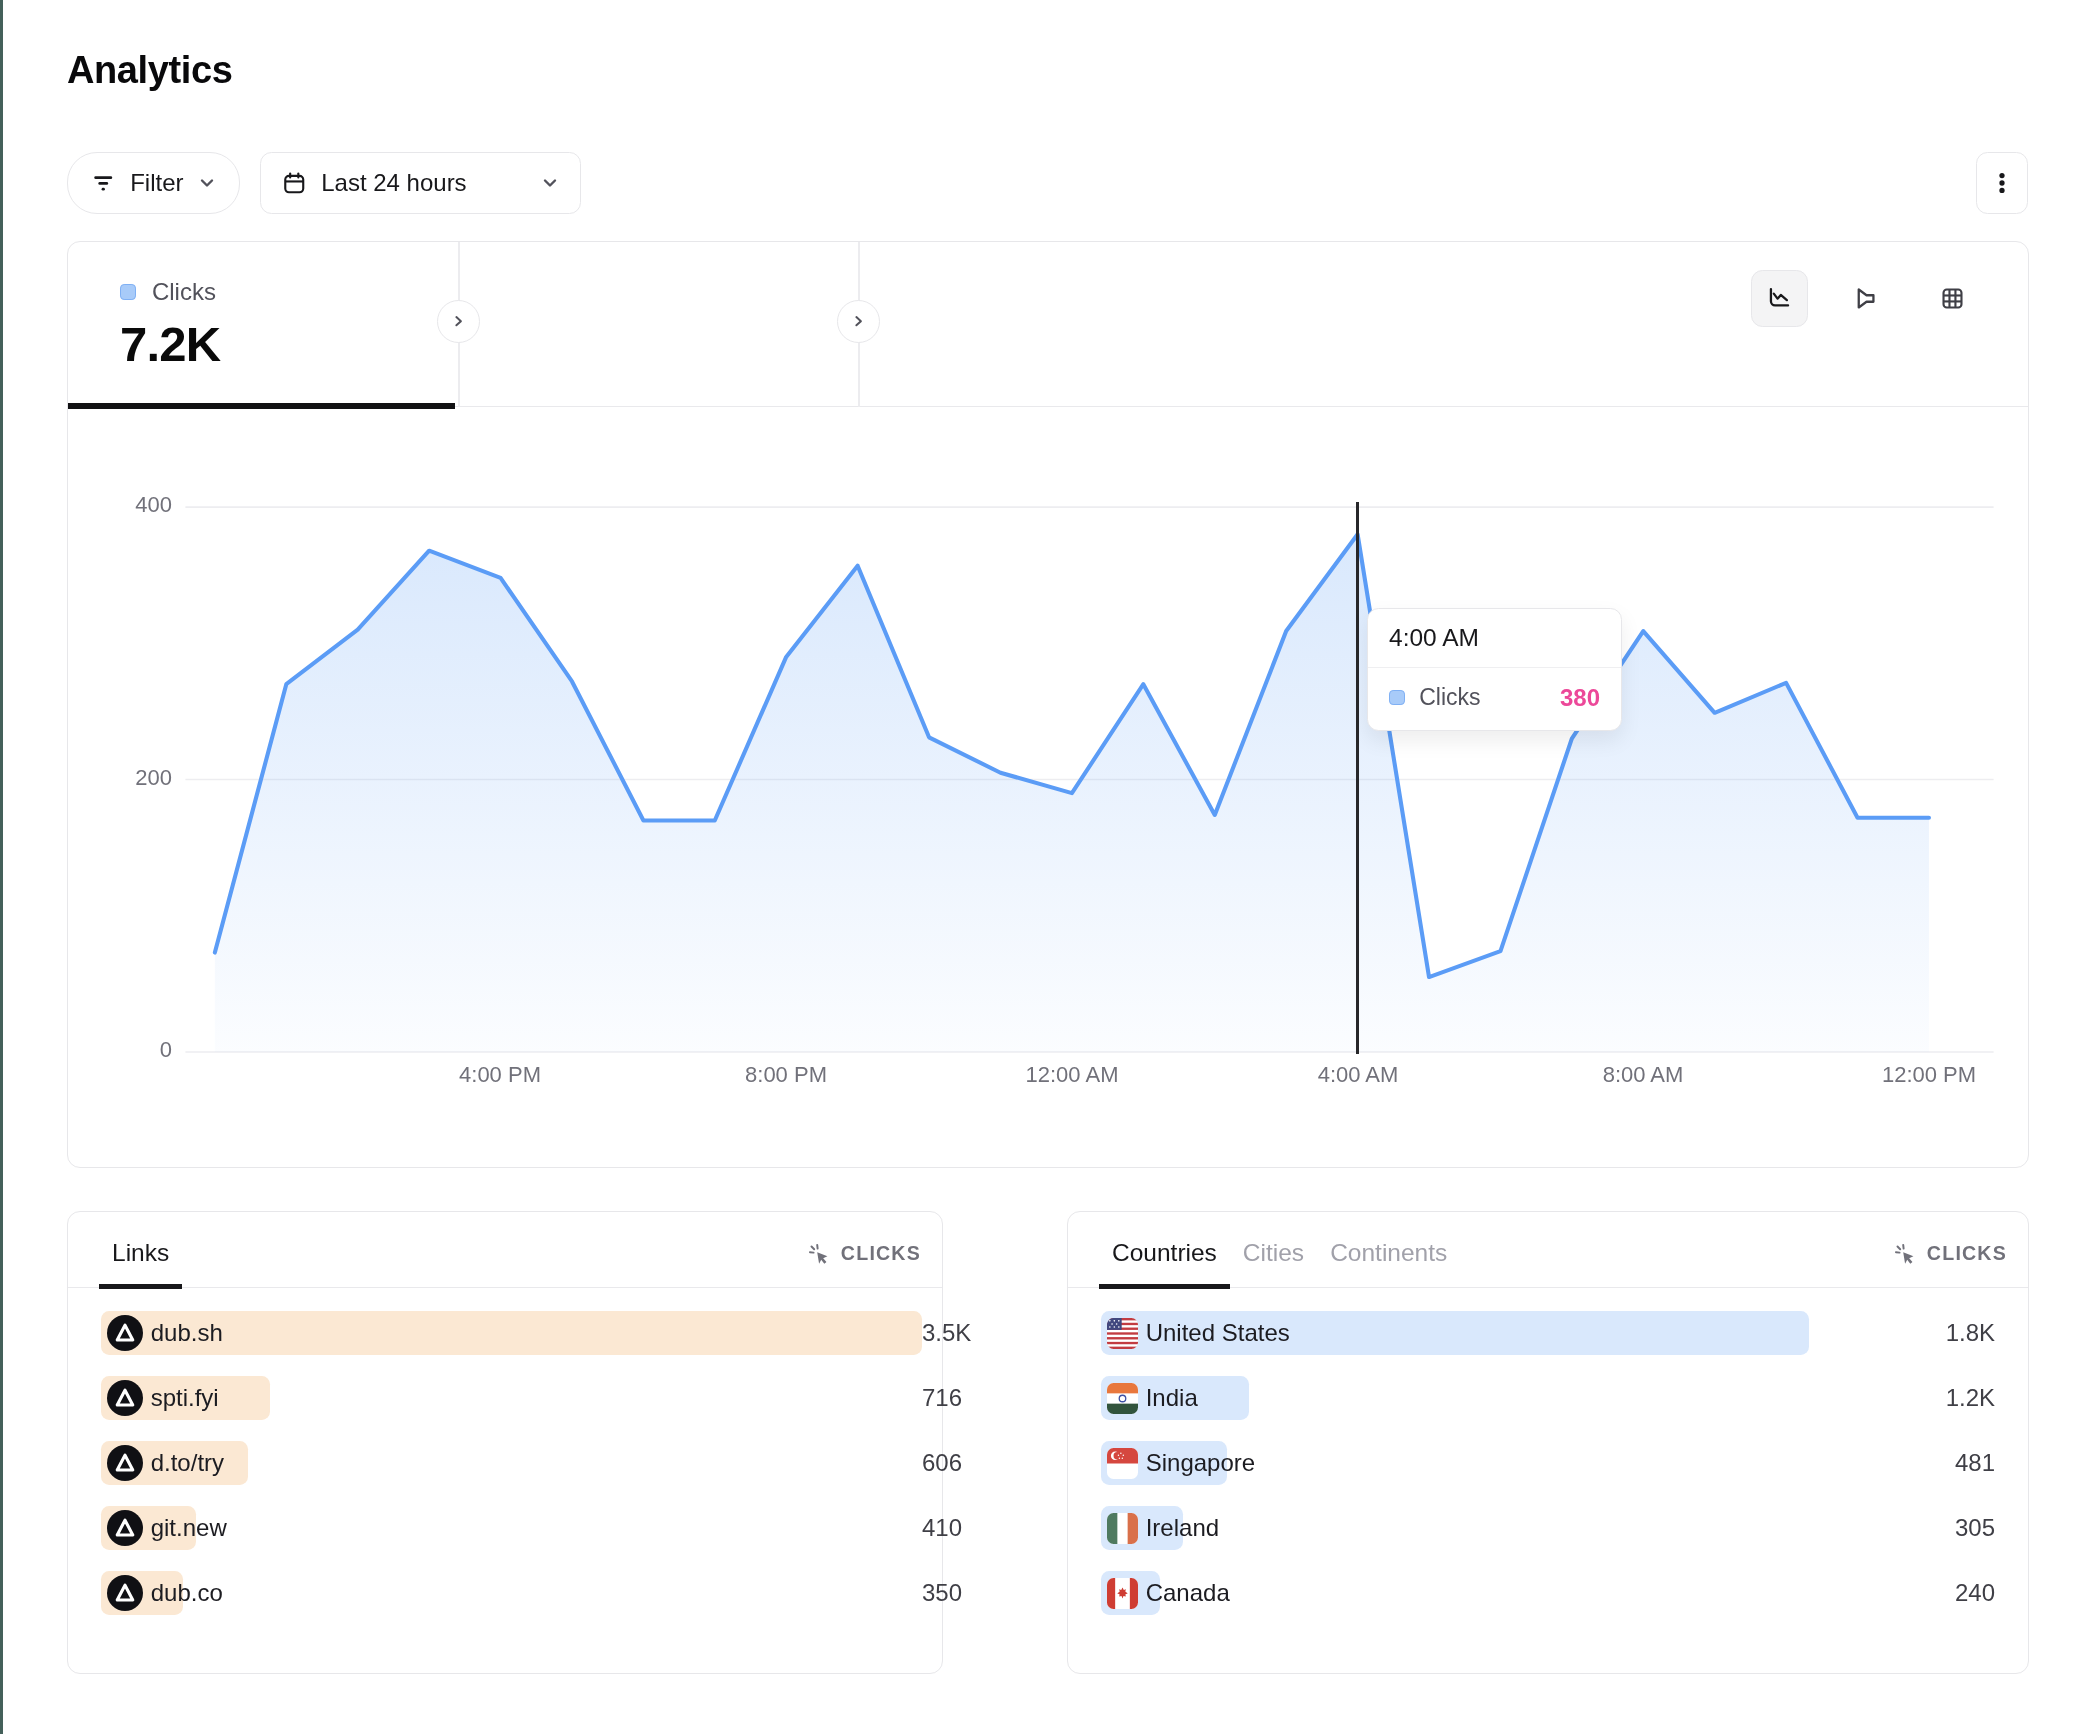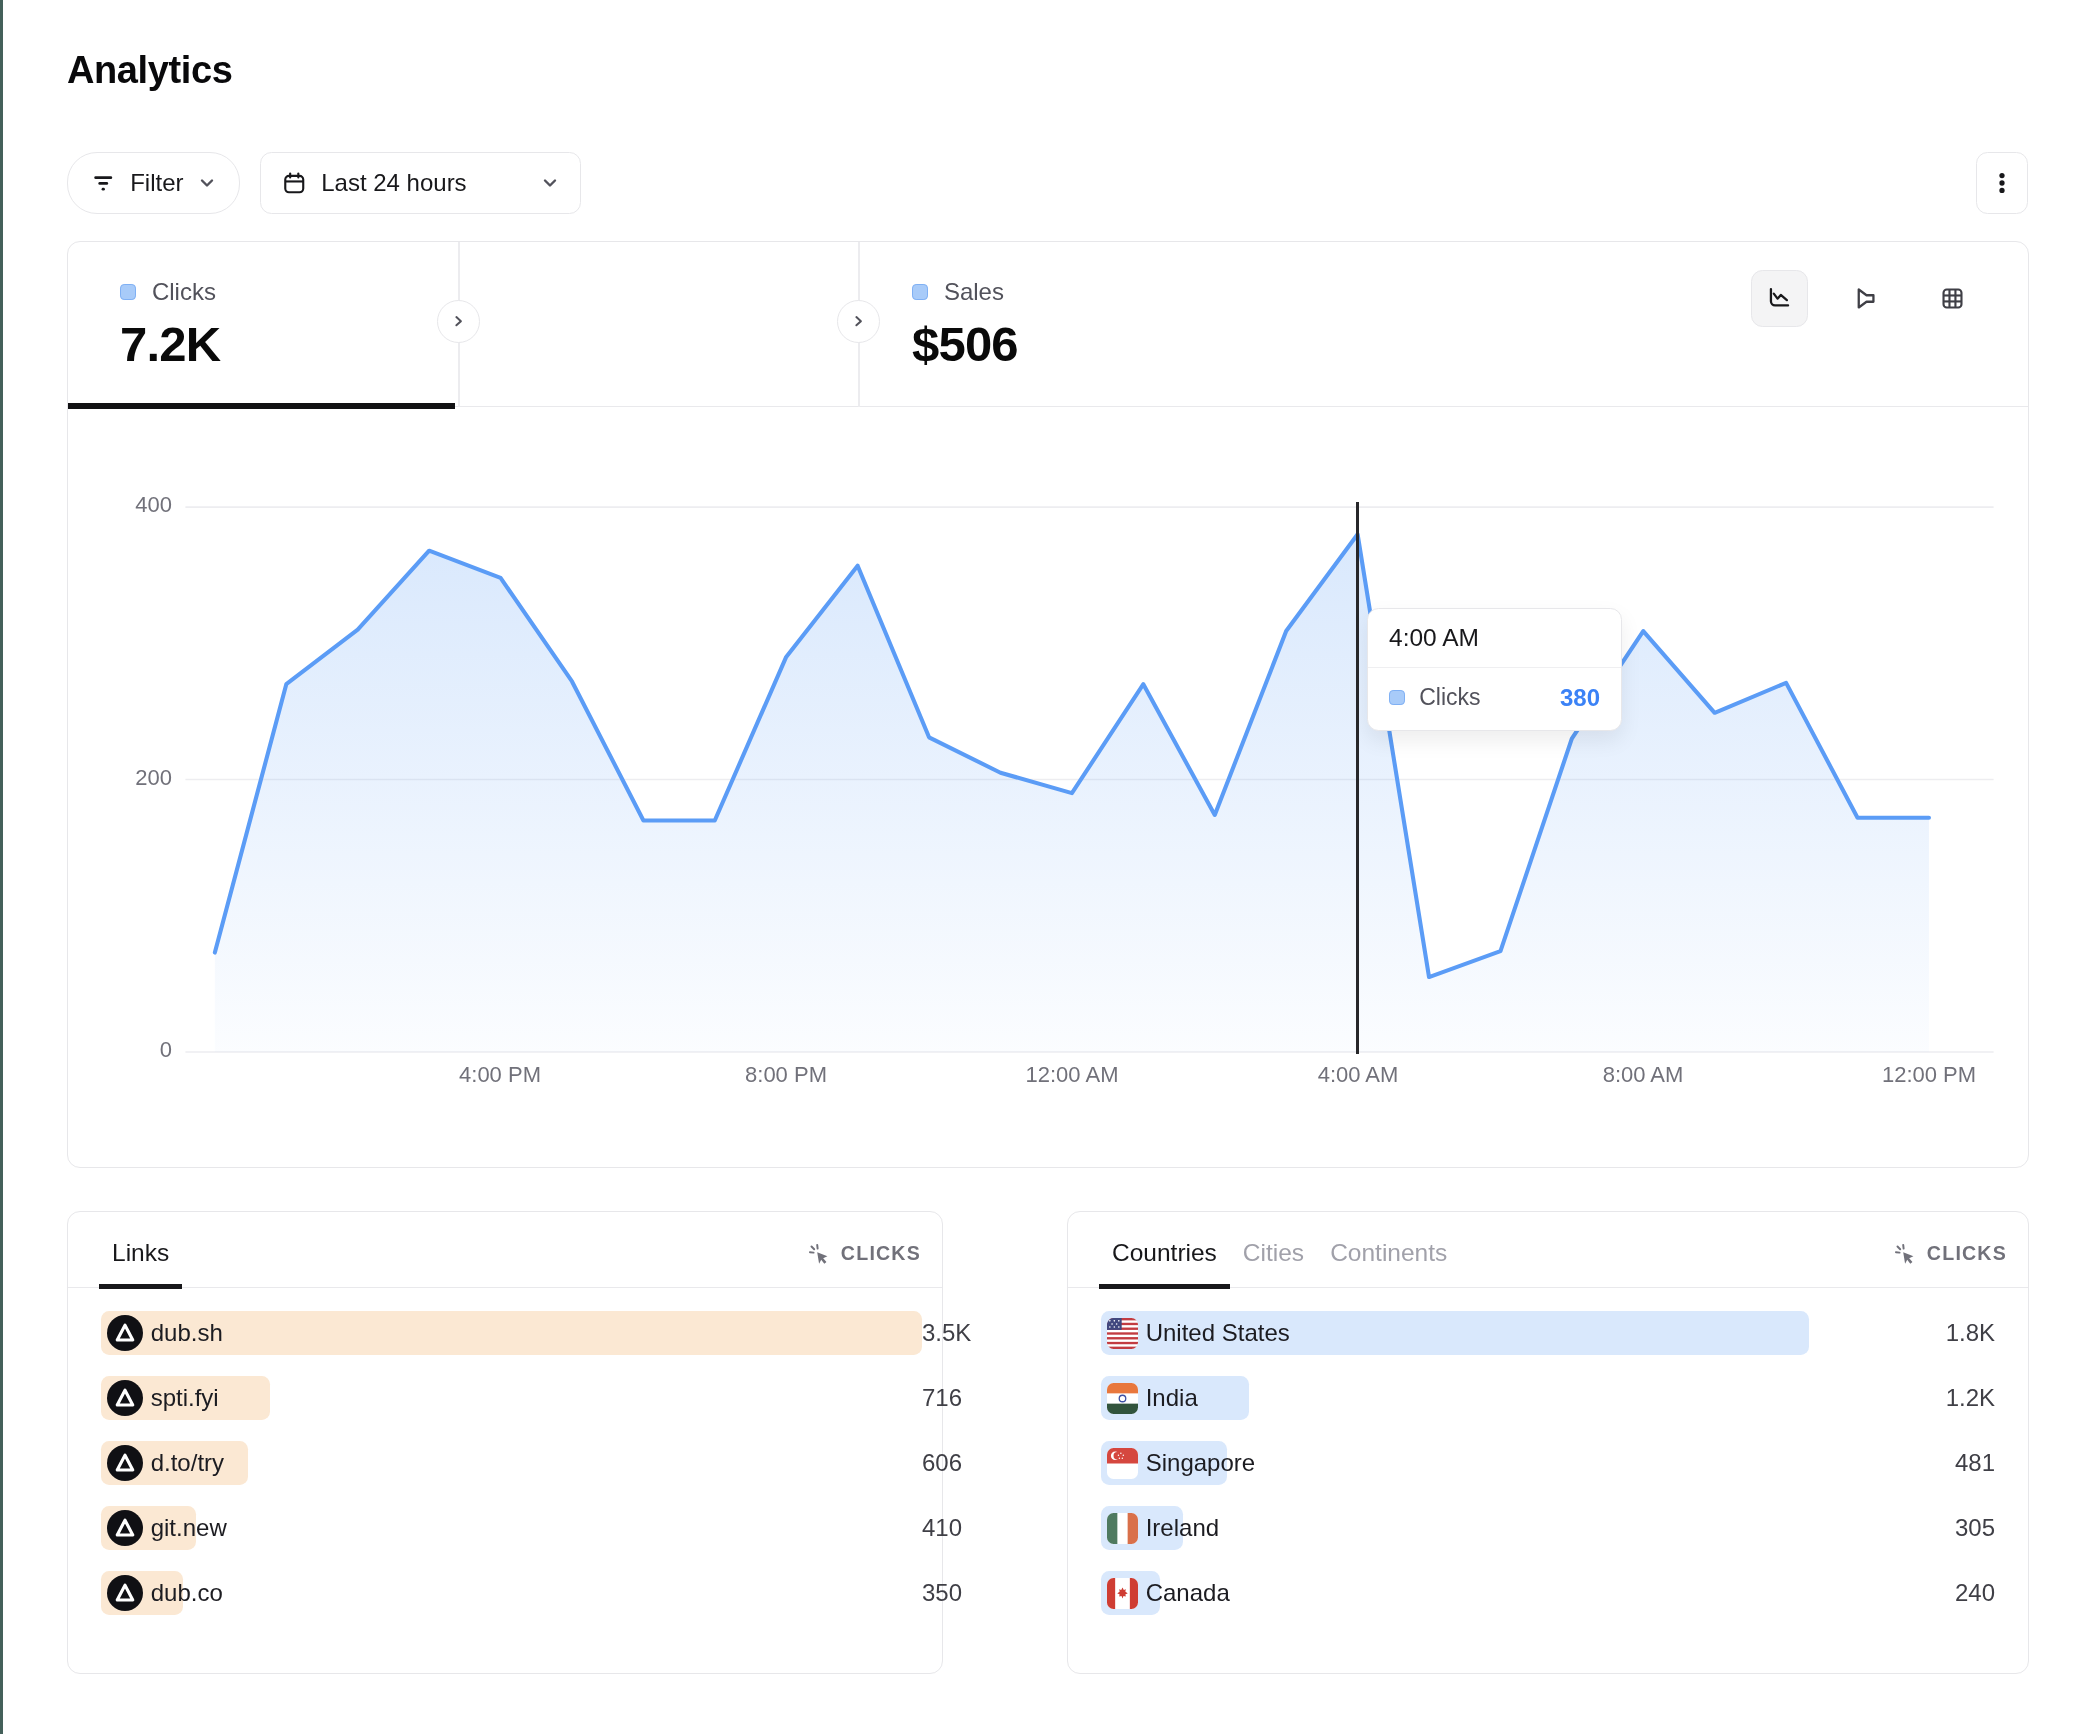--- a/index.html
+++ b/index.html
@@ -33,21 +33,21 @@
   
   .chart-svg{position:absolute;left:0;top:0;width:1962px;height:927px;z-index:1;}
   .y-tick{position:absolute;left:47px;width:57px;text-align:right;font-size:22px;color:#71717a;z-index:1;}
   .y-tick.t400{top:250px;} .y-tick.t200{top:523px;} .y-tick.t0{top:795px;}
   .x-tick{position:absolute;top:820px;transform:translateX(-50%);font-size:22px;color:#71717a;white-space:nowrap;z-index:1;}
   .crosshair{position:absolute;left:1288px;top:260px;width:2.5px;height:552px;background:#27272a;z-index:3;}
   .tooltip{position:absolute;left:1299px;top:366px;width:255px;height:123px;background:#fff;border:1.6px solid #e7e7ea;border-radius:11.5px;box-shadow:0 9.8px 21px rgba(0,0,0,.07);box-sizing:border-box;z-index:4;}
   .tooltip-title{height:59px;display:flex;align-items:center;padding:0 21px;font-size:24.5px;color:#18181b;border-bottom:1.6px solid #efeff1;box-sizing:border-box;}
   .tooltip-row{height:59px;display:flex;align-items:center;padding:0 21px;gap:14.7px;}
   .tooltip-label{font-size:23px;color:#52525b;}
-  .tooltip-value{margin-left:auto;font-size:24px;font-weight:700;color:#3b82f6;}
+  .tooltip-value{margin-left:auto;font-size:24px;font-weight:700;color:#ec4899;}
 
   
   .panel{position:absolute;top:1211px;height:463px;border:1.6px solid #e7e7ea;border-radius:13px;background:#fff;box-sizing:border-box;}
   .links-panel{left:67px;width:876px;}
   .countries-panel{left:1067px;width:962px;}
   .panel-header{position:relative;height:76px;border-bottom:1.6px solid #e9e9ec;display:flex;align-items:flex-end;box-sizing:border-box;padding:0 21px 0 31px;}
   .panel-tab{padding:0 13px 19.6px;font-size:24.5px;color:#18181b;font-weight:500;position:relative;cursor:pointer;white-space:nowrap;}
   .panel-tab.active::after{content:"";position:absolute;left:0;right:0;bottom:-1.6px;height:4.9px;background:#18181b;}
   .panel-tab.inactive{color:#a1a1aa;font-weight:400;}
   .metric-header{margin-left:auto;display:flex;align-items:center;gap:9.8px;padding-bottom:21px;color:#71717a;font-size:19.6px;letter-spacing:1.2px;font-weight:600;}
@@ -125,29 +125,20 @@
         <div class="tab-inner">
           <div class="legend-row">
             <span class="legend-sq"></span>
             <span class="tab-label">Clicks</span>
           </div>
           <div class="tab-value">7.2K</div>
         </div>
       </div>
       <div class="tab-sep" style="left:390px;"></div>
       <div class="tab-sep" style="left:790px;"></div>
-      <div class="metric-tab" style="left:792px;width:399px;">
-        <div class="tab-inner">
-          <div class="legend-row">
-            <span class="legend-sq"></span>
-            <span class="tab-label">Sales</span>
-          </div>
-          <div class="tab-value">$506</div>
-        </div>
-      </div>
 
       <div class="chev-circle" style="left:369px;">
         <svg width="16.4" height="16.4" viewBox="0 0 18 18">
             <path d="M7 4.5 l5 4.5 -5 4.5" fill="none" stroke="#52525b" stroke-width="2.2" stroke-linecap="round" stroke-linejoin="round"></path>
           </svg>
       </div>
       <div class="chev-circle" style="left:769px;">
         <svg width="16.4" height="16.4" viewBox="0 0 18 18">
             <path d="M7 4.5 l5 4.5 -5 4.5" fill="none" stroke="#52525b" stroke-width="2.2" stroke-linecap="round" stroke-linejoin="round"></path>
           </svg>

